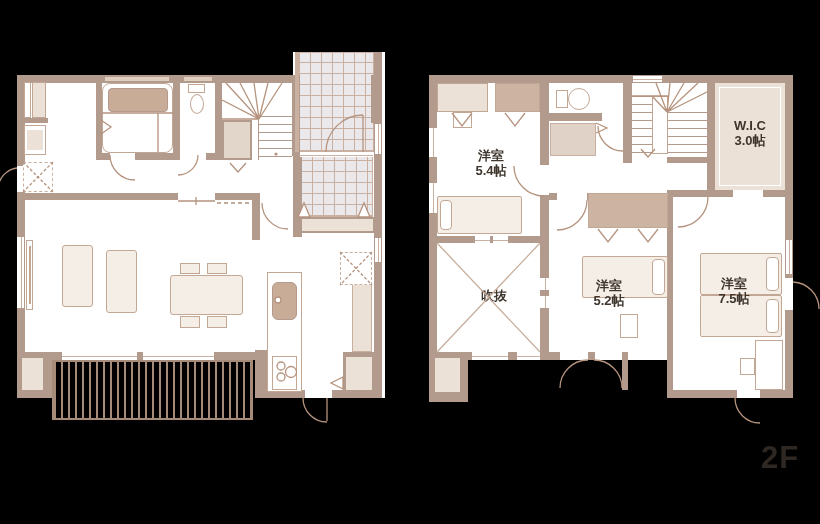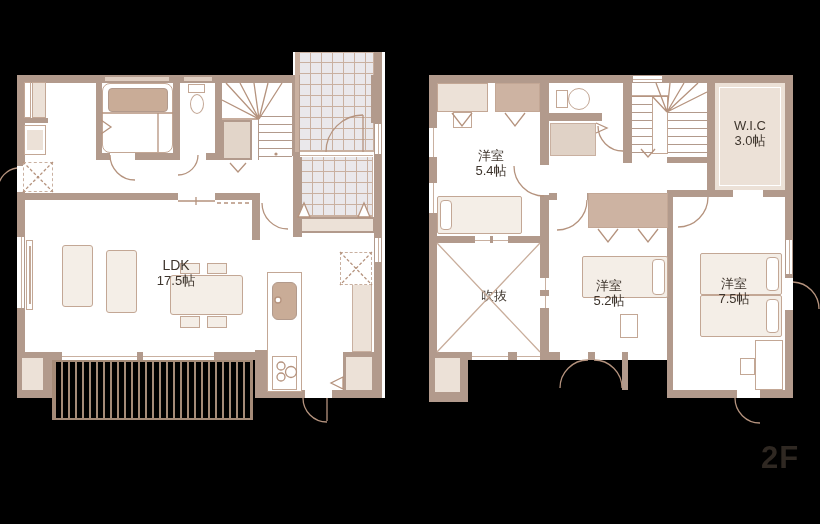--- a/index.html
+++ b/index.html
@@ -18,21 +18,21 @@
   .winh::after{content:"";position:absolute;left:0;right:0;top:50%;height:1px;background:var(--wallLine,#c9b0a0);}
   .winv{background:var(--floor,#fff);}
   .winv::after{content:"";position:absolute;top:0;bottom:0;left:50%;width:1px;background:var(--wallLine,#c9b0a0);}
   .tile{background-color:var(--tile,#eae8eb);border:1px solid var(--wallLine,#c9b0a0);
         background-image:repeating-linear-gradient(0deg,var(--wallLine,#c9b0a0) 0 1px,transparent 1px 11px),
                          repeating-linear-gradient(90deg,var(--wallLine,#c9b0a0) 0 1px,transparent 1px 11px);}
   .deck{border:2px solid var(--deckLine,#a58b78);
         background-image:repeating-linear-gradient(90deg,var(--deckLine,#a58b78) 0 2px,transparent 2px 7px);}
   .steps{background-image:repeating-linear-gradient(to bottom,var(--wall,#b29a8c) 0 1px,transparent 1px 8px);}
   .dash{background:var(--floor,#fff);border:1px dashed var(--wallLine,#c9b0a0);}
-  .lbl{color:var(--text,#3e352d);font-weight:normal;font-size:13px;line-height:15px;text-align:center;white-space:nowrap;}
+  .lbl{color:var(--text,#3e352d);font-weight:bold;font-size:13px;line-height:15px;text-align:center;white-space:nowrap;}
   .flabel{color:var(--floorLabel,#2f2822);font-size:31px;font-weight:600;letter-spacing:1px;text-align:center;}
   svg.ov{position:absolute;left:0;top:0;pointer-events:none;}
 </style>
 </head>
 <body>
 
 <div id="stage">
 
   <div style="left:0;top:0;width:410px;height:524px;">
 
@@ -105,24 +105,20 @@
     <div class="fb" style="left:207px;top:263px;width:20px;height:11px;"></div>
     <div class="fb" style="left:180px;top:316px;width:20px;height:12px;"></div>
     <div class="fb" style="left:207px;top:316px;width:20px;height:12px;"></div>
 
     <div class="fu" style="left:267px;top:272px;width:35px;height:120px;"></div>
     <div style="left:272px;top:282px;width:25px;height:38px;background:var(--tub);border:1px solid var(--wall);border-radius:6px;"></div>
     <div class="fu" style="left:272px;top:356px;width:25px;height:34px;"></div>
     <div class="be" style="left:352px;top:275px;width:20px;height:77px;border:1px solid var(--wallLine);"></div>
     <div class="dash" style="left:340px;top:252px;width:32px;height:33px;"></div>
 
-    <div class="lbl" style="left:136px;top:258px;width:80px;">
-      <div style="position:static;font-size:14px;">LDK</div>
-      <div style="position:static;">17.5帖</div>
-    </div>
   </div>
 
   <div style="left:0;top:0;width:820px;height:524px;">
 
     <div class="fl" style="left:429px;top:75px;width:364px;height:285px;"></div>
     <div class="fl" style="left:667px;top:190px;width:126px;height:208px;"></div>
     <div class="be" style="left:715px;top:83px;width:70px;height:107px;"></div>
     <div style="left:719px;top:87px;width:62px;height:99px;border:1px solid #fff;"></div>
 
     <div class="w" style="left:429px;top:75px;width:364px;height:8px;"></div>

